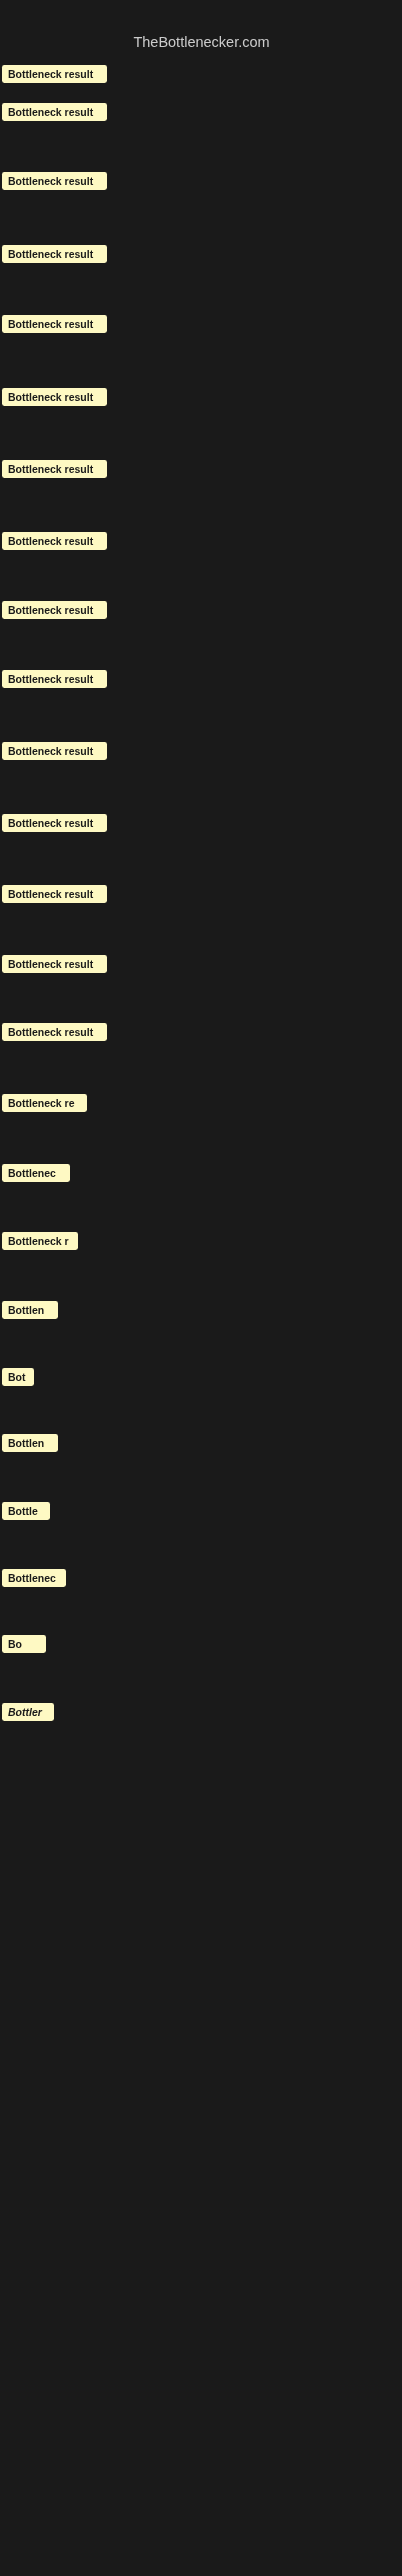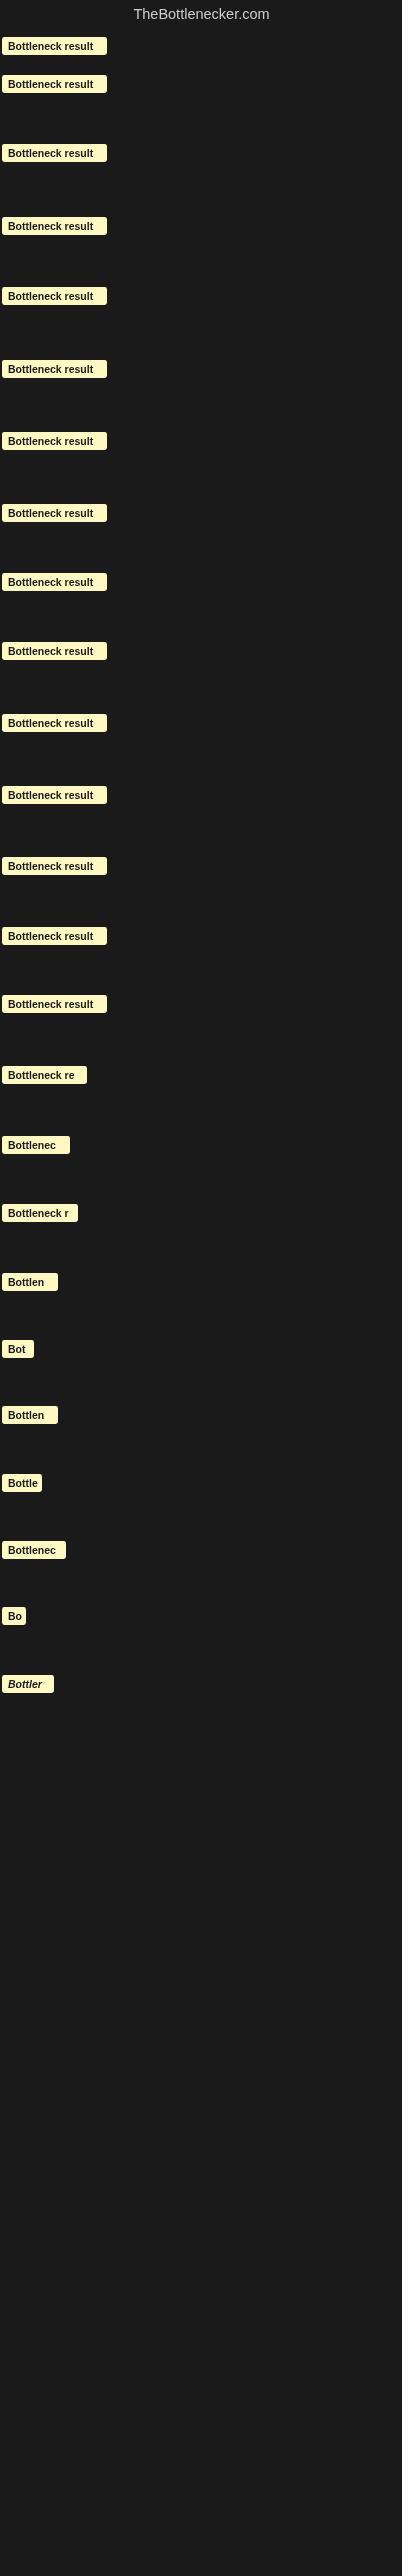--- a/index.html
+++ b/index.html
@@ -15,20 +15,21 @@
       font-family: Arial, sans-serif;
       position: relative;
     }
 
     .site-title {
       text-align: center;
       color: #cccccc;
       font-size: 14.5px;
       padding: 6.4px 0;
       background-color: #1a1a1a;
+      margin-top: 28px;
     }
 
     .result-badge {
       display: inline-block;
       background-color: #fef9c3;
       color: #1a1a1a;
       font-size: 10.5px;
       font-weight: bold;
       padding: 3.2px 6.4px;
       border-radius: 2.4px;
@@ -58,18 +59,18 @@
     <div style="position: absolute; top: 757px; left: 1.6px;"><div class="result-badge" style="width: 105px;">Bottleneck result</div></div>
     <div style="position: absolute; top: 828px; left: 1.6px;"><div class="result-badge" style="width: 105px;">Bottleneck result</div></div>
     <div style="position: absolute; top: 898px; left: 1.6px;"><div class="result-badge" style="width: 105px;">Bottleneck result</div></div>
     <div style="position: absolute; top: 966px; left: 1.6px;"><div class="result-badge" style="width: 105px;">Bottleneck result</div></div>
     <div style="position: absolute; top: 1037px; left: 1.6px;"><div class="result-badge" style="width: 85px;">Bottleneck re</div></div>
     <div style="position: absolute; top: 1107px; left: 1.6px;"><div class="result-badge" style="width: 68px;">Bottlenec</div></div>
     <div style="position: absolute; top: 1175px; left: 1.6px;"><div class="result-badge" style="width: 76px;">Bottleneck r</div></div>
     <div style="position: absolute; top: 1244px; left: 1.6px;"><div class="result-badge" style="width: 56px;">Bottlen</div></div>
     <div style="position: absolute; top: 1311px; left: 1.6px;"><div class="result-badge" style="width: 32px;">Bot</div></div>
     <div style="position: absolute; top: 1377px; left: 1.6px;"><div class="result-badge" style="width: 56px;">Bottlen</div></div>
-    <div style="position: absolute; top: 1445px; left: 1.6px;"><div class="result-badge" style="width: 40px;">Bottle</div></div>
+    <div style="position: absolute; top: 1445px; left: 1.6px;"><div class="result-badge" style="width: 48px;">Bottle</div></div>
     <div style="position: absolute; top: 1512px; left: 1.6px;"><div class="result-badge" style="width: 64px;">Bottlenec</div></div>
-    <div style="position: absolute; top: 1578px; left: 1.6px;"><div class="result-badge" style="width: 24px;">Bo</div></div>
+    <div style="position: absolute; top: 1578px; left: 1.6px;"><div class="result-badge" style="width: 44px;">Bo</div></div>
     <div style="position: absolute; top: 1646px; left: 1.6px; font-style: italic;"><div class="result-badge" style="width: 52px;">Bottler</div></div>
   </div>
 
 
 </body></html>

